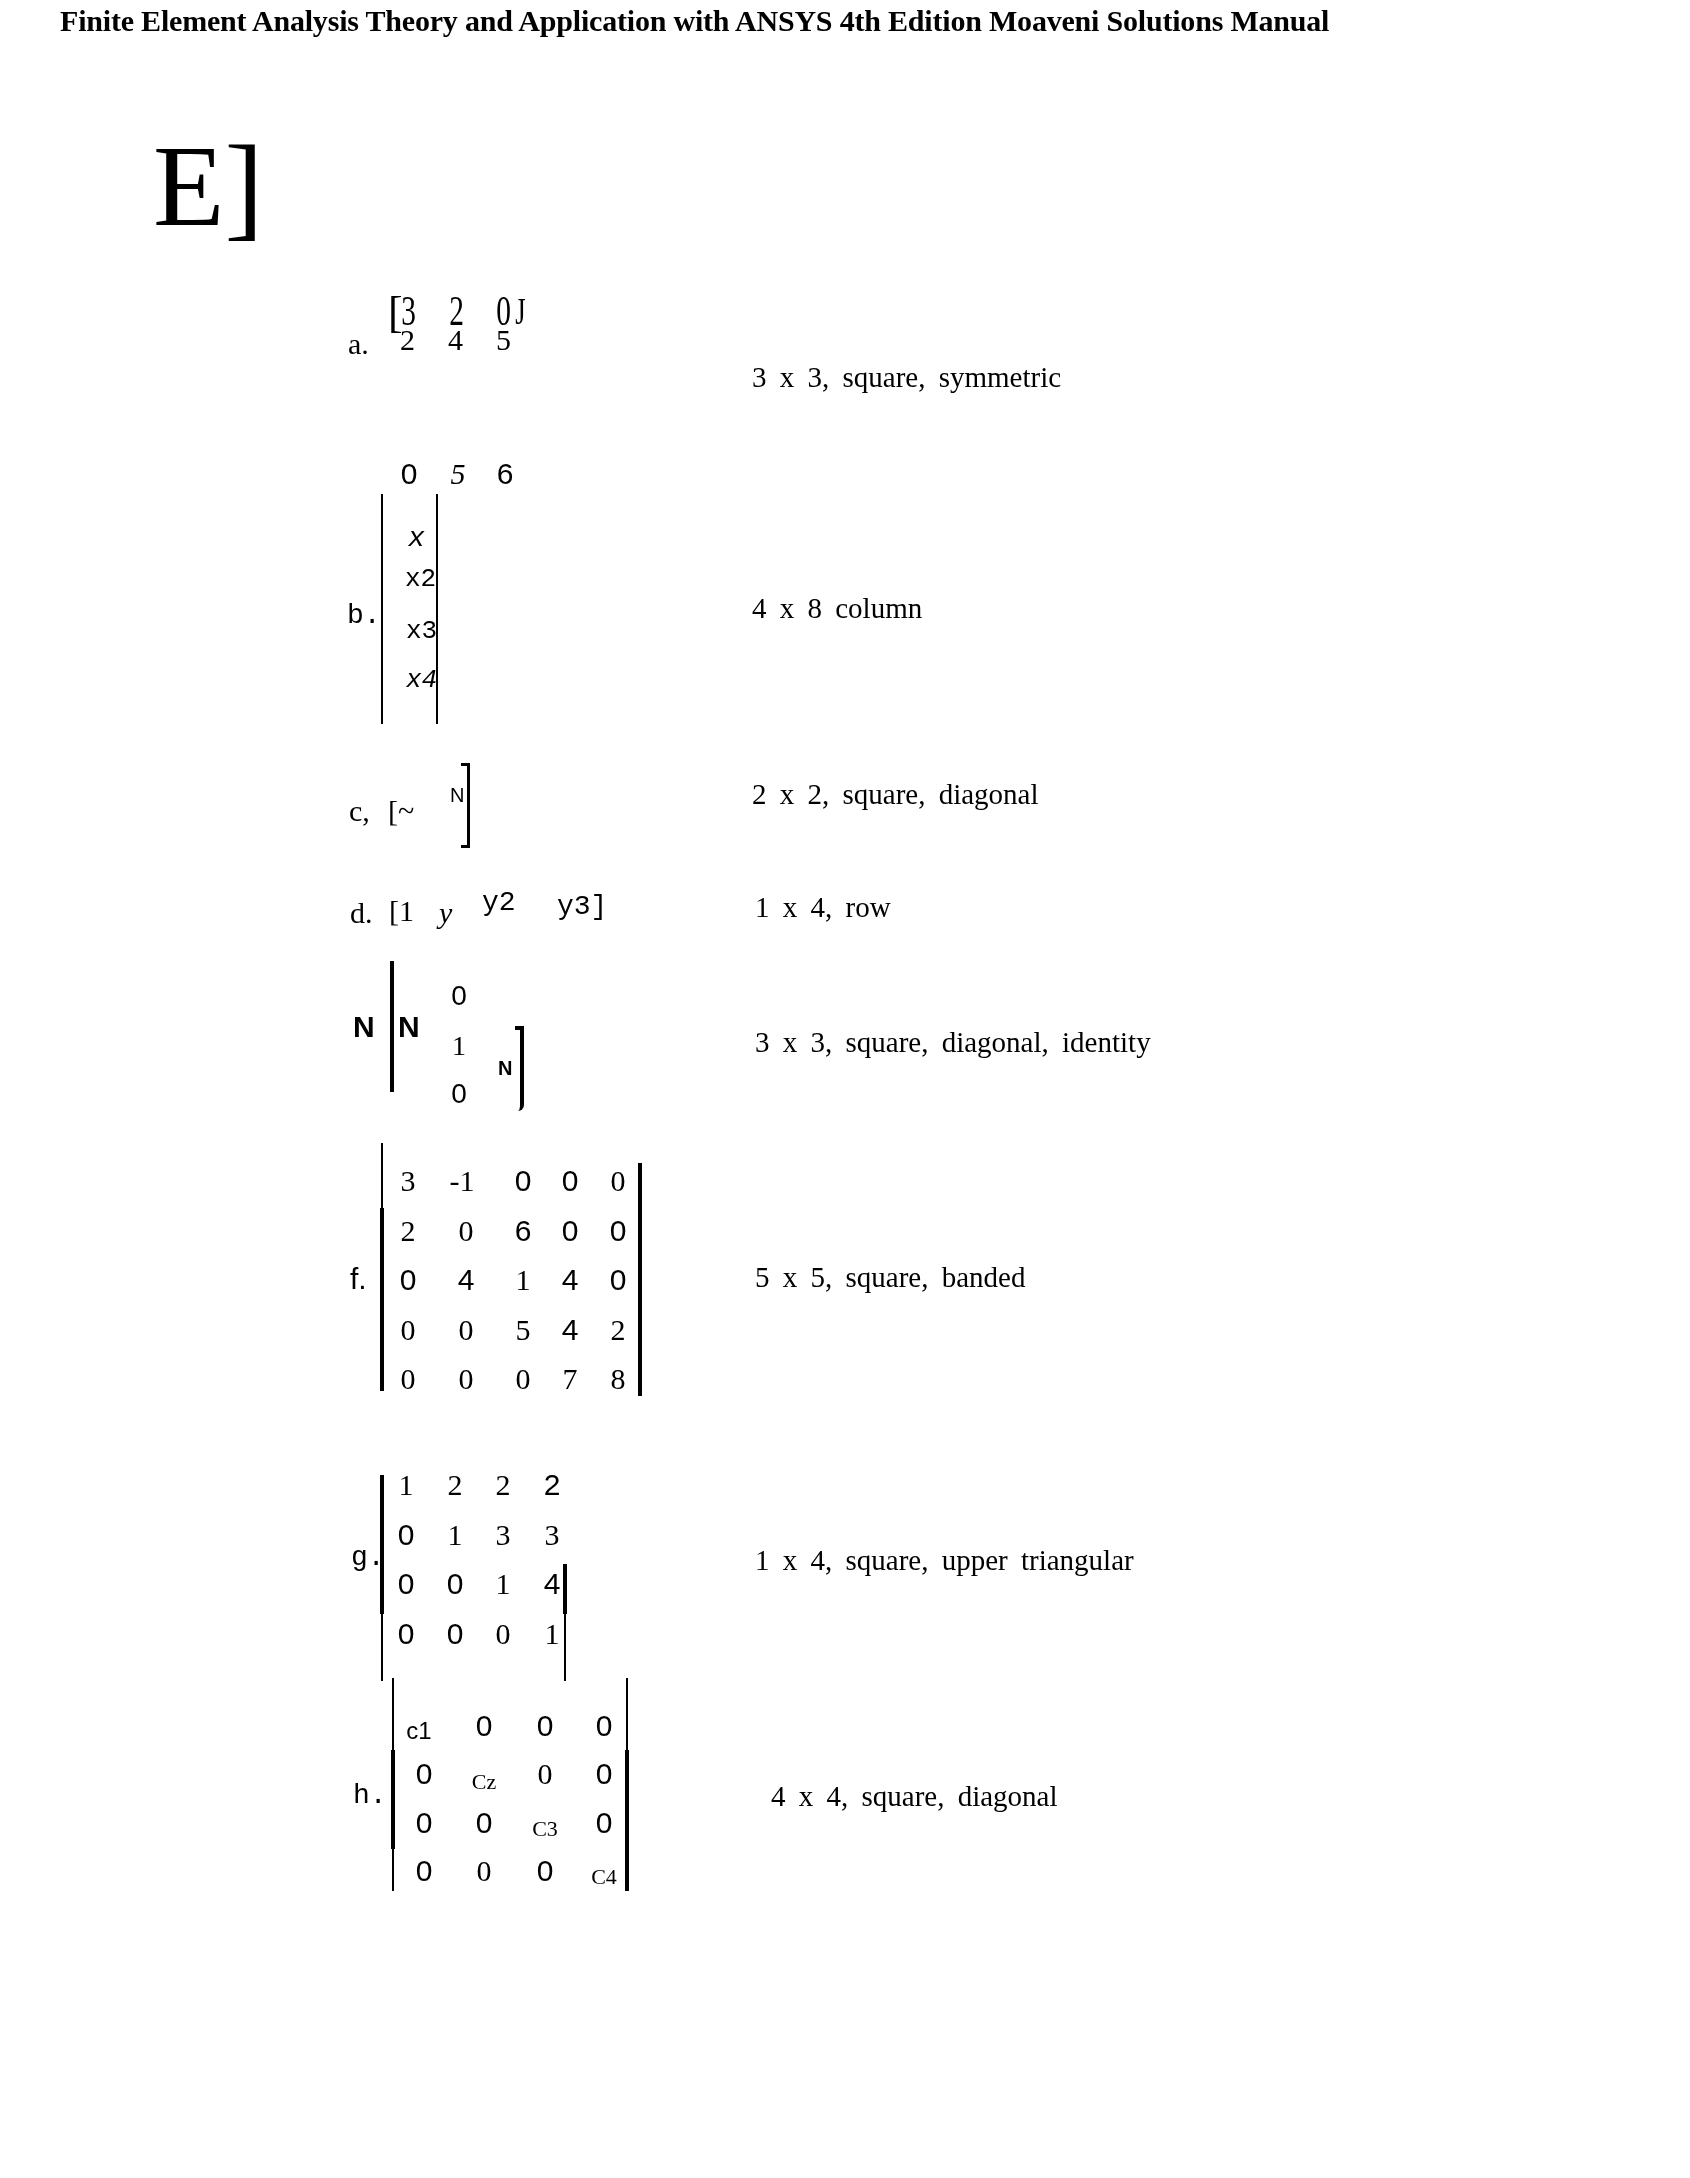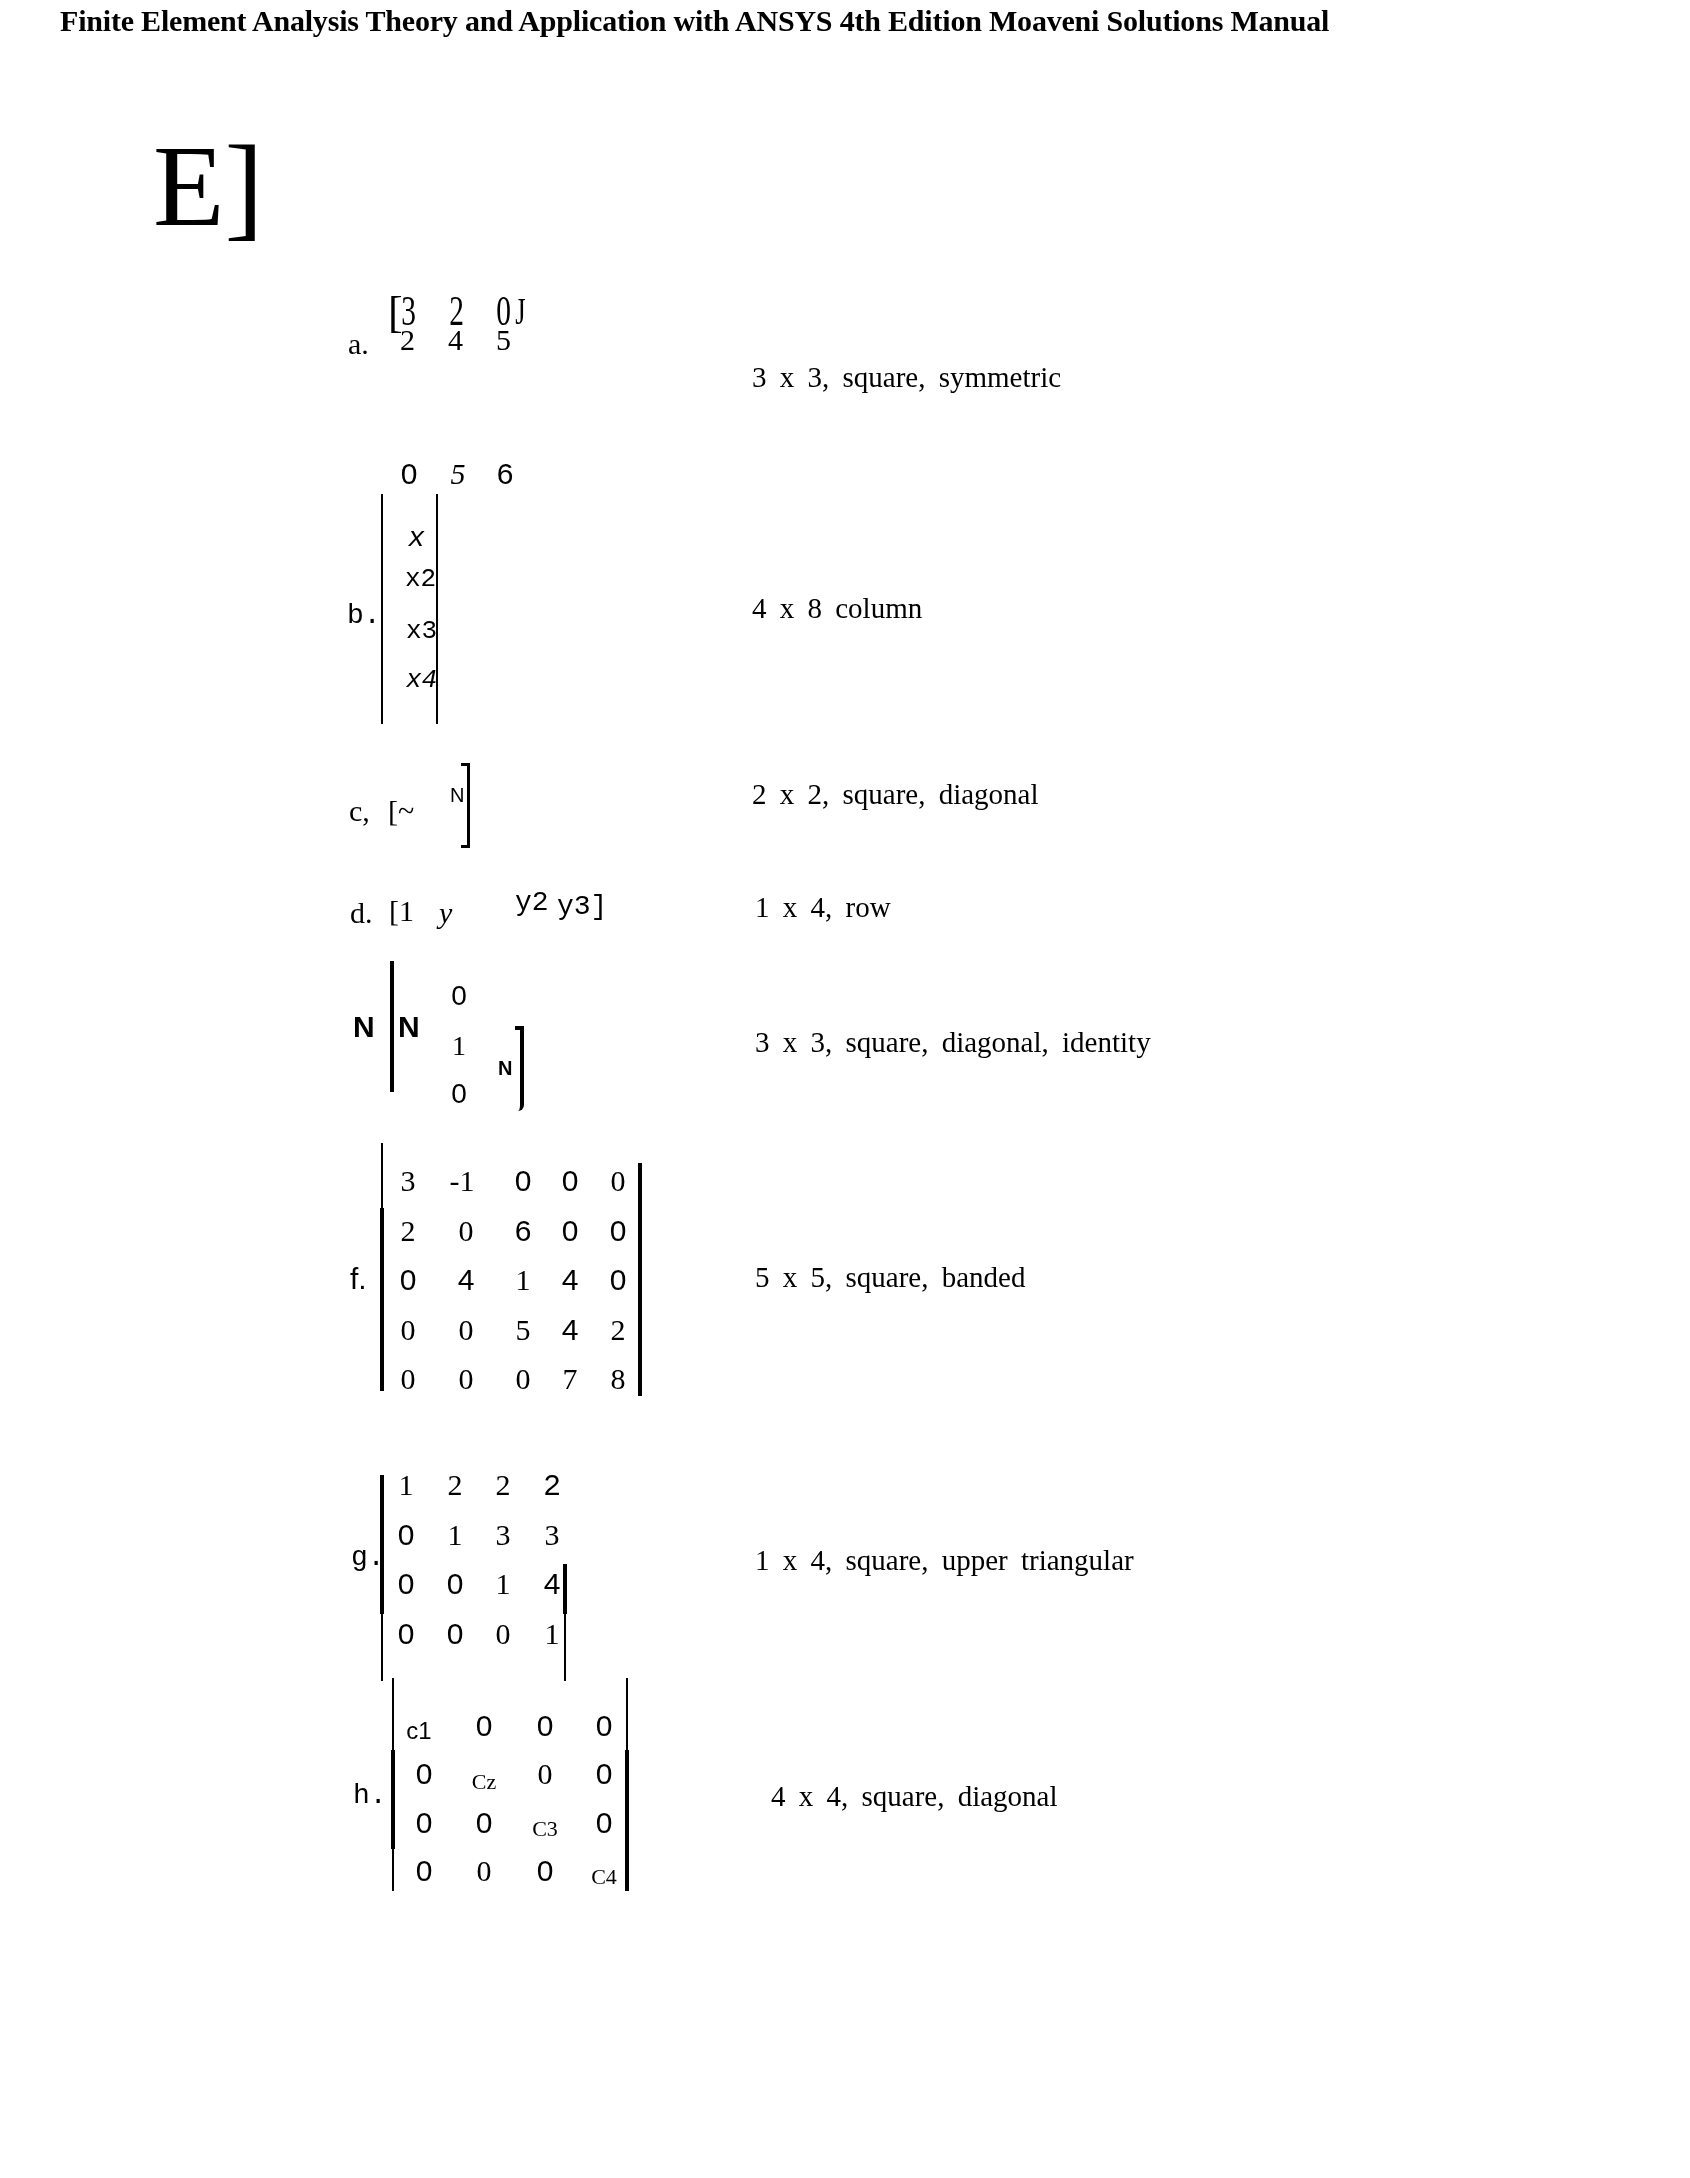--- a/index.html
+++ b/index.html
@@ -57,21 +57,21 @@
   <div class="abs label" style="left:388px; top:794px;">[~</div>
   <div class="abs cell-sans" style="left:450px; top:784px; font-size:20px;">N</div>
   <div class="abs bracket-r" style="left:461px; top:763px; width:6px; height:79px;"></div>
   <div class="abs desc" style="left:752px; top:778px;">2 x 2, square,  diagonal</div>
 </div>
 
 <div>
   <div class="abs label" style="left:350px; top:896px;">d.</div>
   <div class="abs" style="left:389px; top:894px; font-size:30px;">[1</div>
   <div class="abs" style="left:439px; top:896px; font-size:30px; font-style:italic;">y</div>
-  <div class="abs cell-mono" style="left:515px; top:887px; font-size:28px;">y2</div>
+  <div class="abs cell-mono" style="left:482px; top:887px; font-size:28px;">y2</div>
   <div class="abs cell-mono" style="left:557px; top:891px; font-size:28px;">y3]</div>
   <div class="abs desc" style="left:755px; top:891px;">1 x 4, row</div>
 </div>
 
 <div>
   <div class="abs cell-sans" style="left:353px; top:1010px; font-size:30px; font-weight:bold;">N</div>
   <div class="abs vbar" style="left:390px; top:961px; width:4px; height:131px;"></div>
   <div class="abs cell-sans" style="left:398px; top:1010px; font-size:30px; font-weight:bold;">N</div>
   <div class="abs cell cell-sans" style="left:439px; top:980px; font-size:28px;">0</div>
   <div class="abs cell" style="left:439px; top:1030px; font-size:28px;">1</div>

